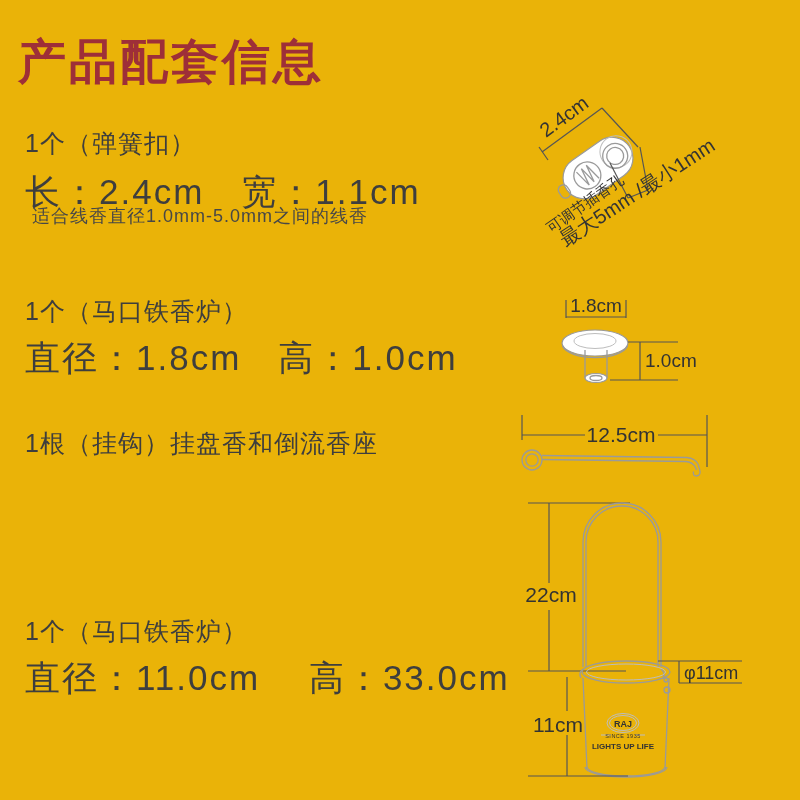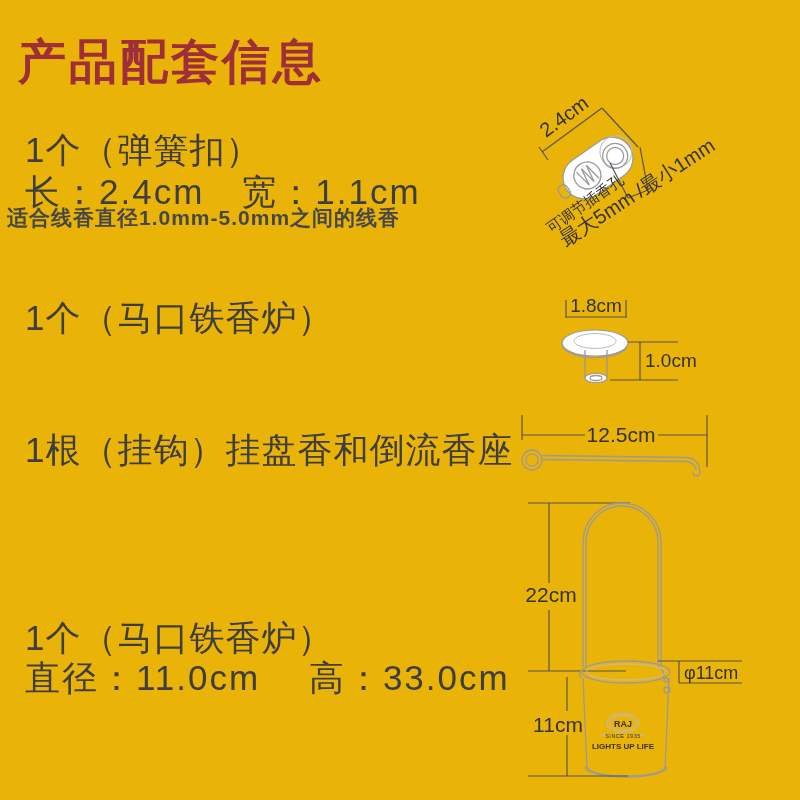--- a/index.html
+++ b/index.html
@@ -7,42 +7,43 @@
     position:relative;width:800px;height:800px;background:#eab308;overflow:hidden;
     font-family:"Liberation Sans","DejaVu Sans",sans-serif;
     color:var(--body-text,#3e3e3e);
   }
   .abs{position:absolute;}
   .page-title{
     left:18px;top:30px;
     font-size:48px;font-weight:bold;letter-spacing:3px;
     color:var(--title,#9E2F38);
   }
-  .item-name{left:25px;font-size:35px;letter-spacing:1px;}
+  .item-name{left:25px;font-size:25px;letter-spacing:1px;}
   .item-dims{left:25px;font-size:35px;letter-spacing:2px;white-space:pre;}
-  .item-note{left:7px;font-size:21px;letter-spacing:1px;color:#474747;font-weight:bold;}
+  .item-note{left:32px;font-size:18px;letter-spacing:1px;color:#474747;}
   svg{position:absolute;overflow:visible;}
   svg text{font-family:"Liberation Sans","DejaVu Sans",sans-serif;fill:var(--diagram-text,#333);}
   .dim{stroke:var(--diagram-line,#555);stroke-width:1.2;fill:none;}
   .draw{stroke:var(--drawing-stroke,#9a9a9a);stroke-width:1.3;fill:none;}
   .drawthin{stroke:#bdbdbd;stroke-width:1;fill:none;}
   .drawfill{stroke:var(--drawing-stroke,#9a9a9a);stroke-width:1.2;fill:#fff;}
 </style>
 </head>
 <body>
 
 <div id="canvas">
 
   <div class="abs page-title">产品配套信息</div>
 
   <div class="abs item-name" style="top:127px">1个（弹簧扣）</div>
   <div class="abs item-dims" style="top:169px">长：2.4cm　宽：1.1cm</div>
   <div class="abs item-note" style="top:204px">适合线香直径1.0mm-5.0mm之间的线香</div>
 
   <div class="abs item-name" style="top:295px">1个（马口铁香炉）</div>
+  <div class="abs item-dims" style="top:335px">直径：1.8cm　高：1.0cm</div>
 
   <div class="abs item-name" style="top:427px">1根（挂钩）挂盘香和倒流香座</div>
 
   <div class="abs item-name" style="top:615px">1个（马口铁香炉）</div>
   <div class="abs item-dims" style="top:655px">直径：11.0cm　 高：33.0cm</div>
 
   <svg style="left:520px;top:85px" width="240" height="190" viewBox="0 0 240 190">
     <g>
       <line class="dim" x1="22" y1="67" x2="82" y2="23"></line>
       <line class="dim" x1="19" y1="62" x2="28" y2="75"></line>

